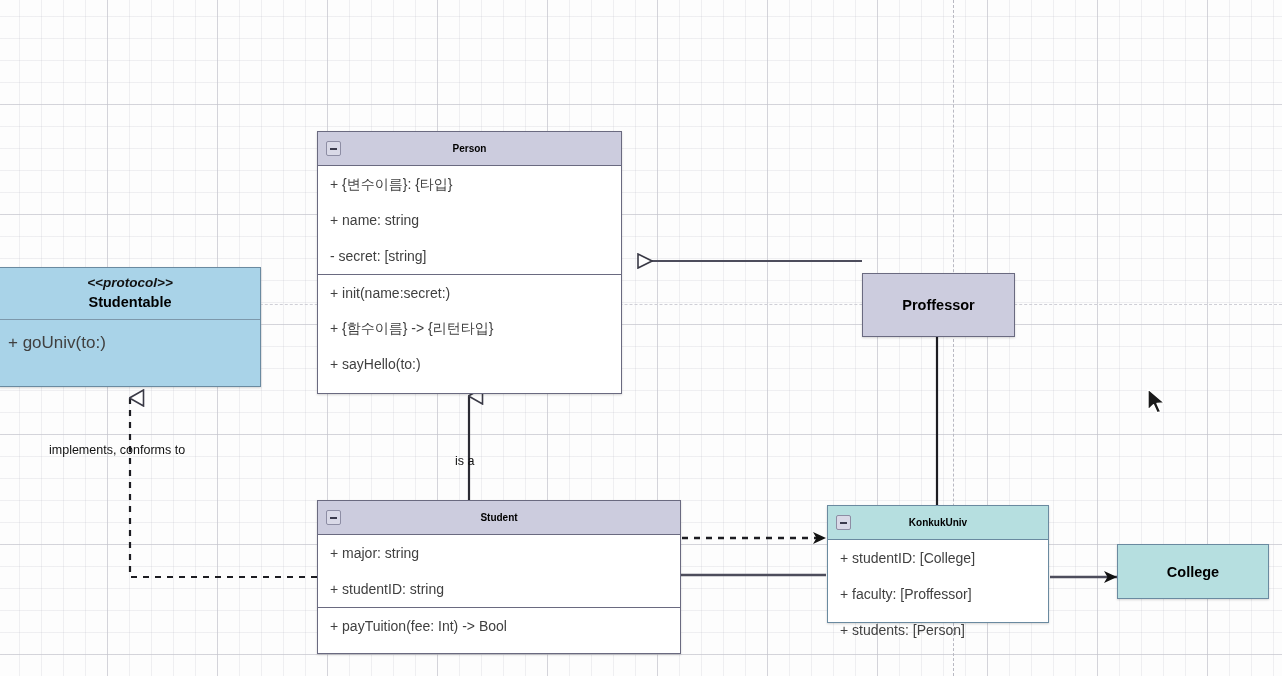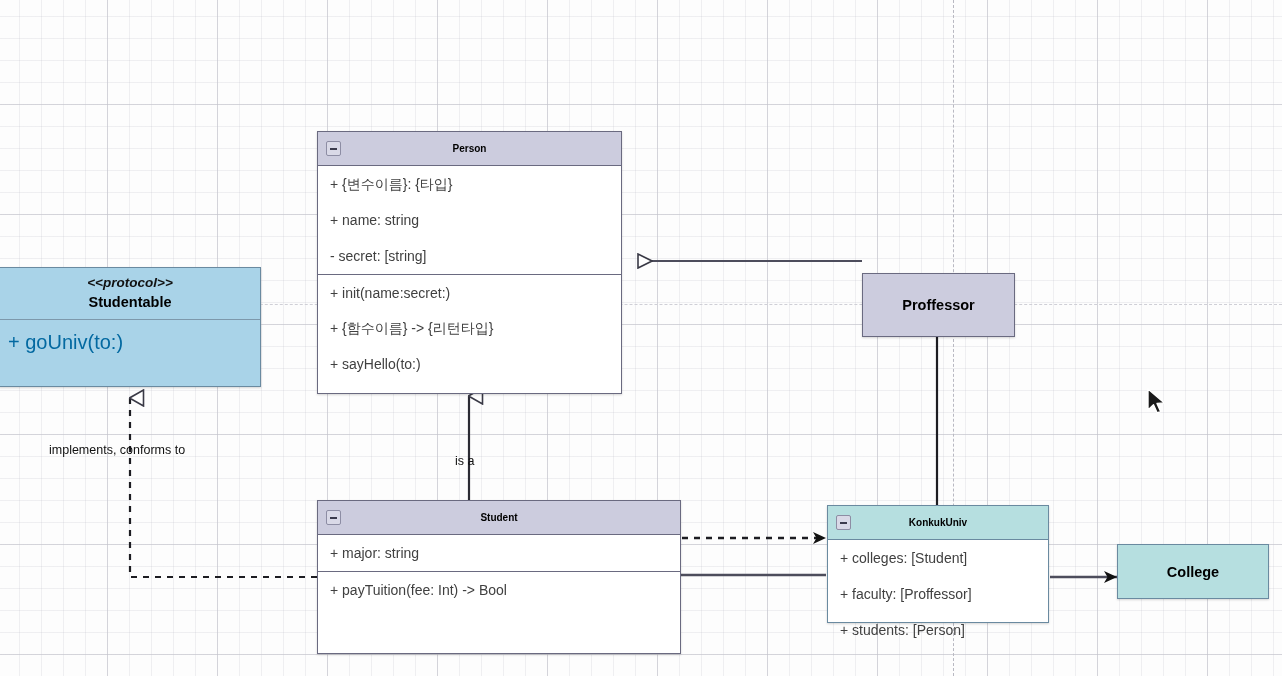--- a/index.html
+++ b/index.html
@@ -121,22 +121,22 @@
     font-weight: bold;
     font-size: 14.5px;
     line-height: 20px;
     color: #000;
   }
   .proto-row {
     box-sizing: border-box;
     height: 45px;
     line-height: 45px;
     padding-left: 8px;
-    font-size: 20px;
-    color: #0369a1;
+    font-size: 17px;
+    color: #404040;
   }
   
   .plainbox {
     position: absolute;
     box-sizing: border-box;
     border: 1px solid #6a6a80;
     display: flex;
     align-items: center;
     justify-content: center;
     font-weight: bold;
@@ -241,29 +241,30 @@
     <div class="uml-row">+ {함수이름} -&gt; {리턴타입}</div>
     <div class="uml-row">+ sayHello(to:)</div>
   </div>
 
   <div class="umlbox" style="left:317px; top:500px; width:364px; height:154px;">
     <div class="uml-header hdr-purple">
       <span class="collapse-icon"></span>
       <span>Student</span>
     </div>
     <div class="uml-row">+ major: string</div>
+    <div class="uml-row">+ studentID: string</div>
     <div class="uml-row uml-sep">+ payTuition(fee: Int) -&gt; Bool</div>
   </div>
 
   <div class="umlbox" style="left:827px; top:505px; width:222px; height:118px; border-color:#6a8aa0;">
     <div class="uml-header hdr-teal" style="border-bottom-color:#6a8aa0;">
       <span class="collapse-icon"></span>
       <span>KonkukUniv</span>
     </div>
-    <div class="uml-row">+ colleges: [Student]</div>
+    <div class="uml-row">+ studentID: [College]</div>
     <div class="uml-row">+ faculty: [Proffessor]</div>
     <div class="uml-row">+ students: [Person]</div>
   </div>
 
   <div class="plainbox plain-purple" style="left:862px; top:231px; width:153px; height:64px;margin-top:42px;">
     <span>Proffessor</span>
   </div>
 
   <div class="plainbox plain-teal" style="left:1117px; top:544px; width:152px; height:55px;">
     <span>College</span>

